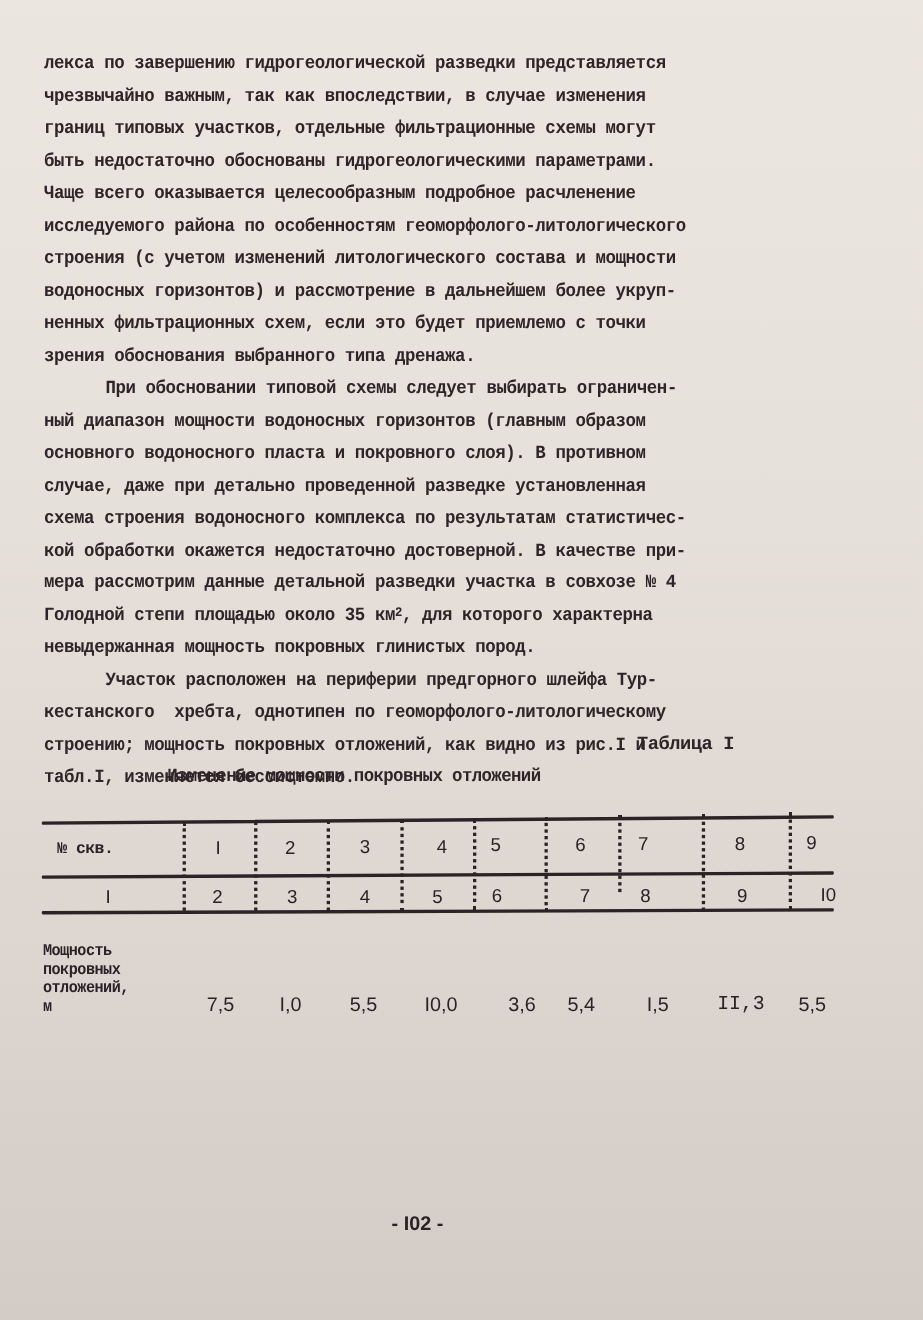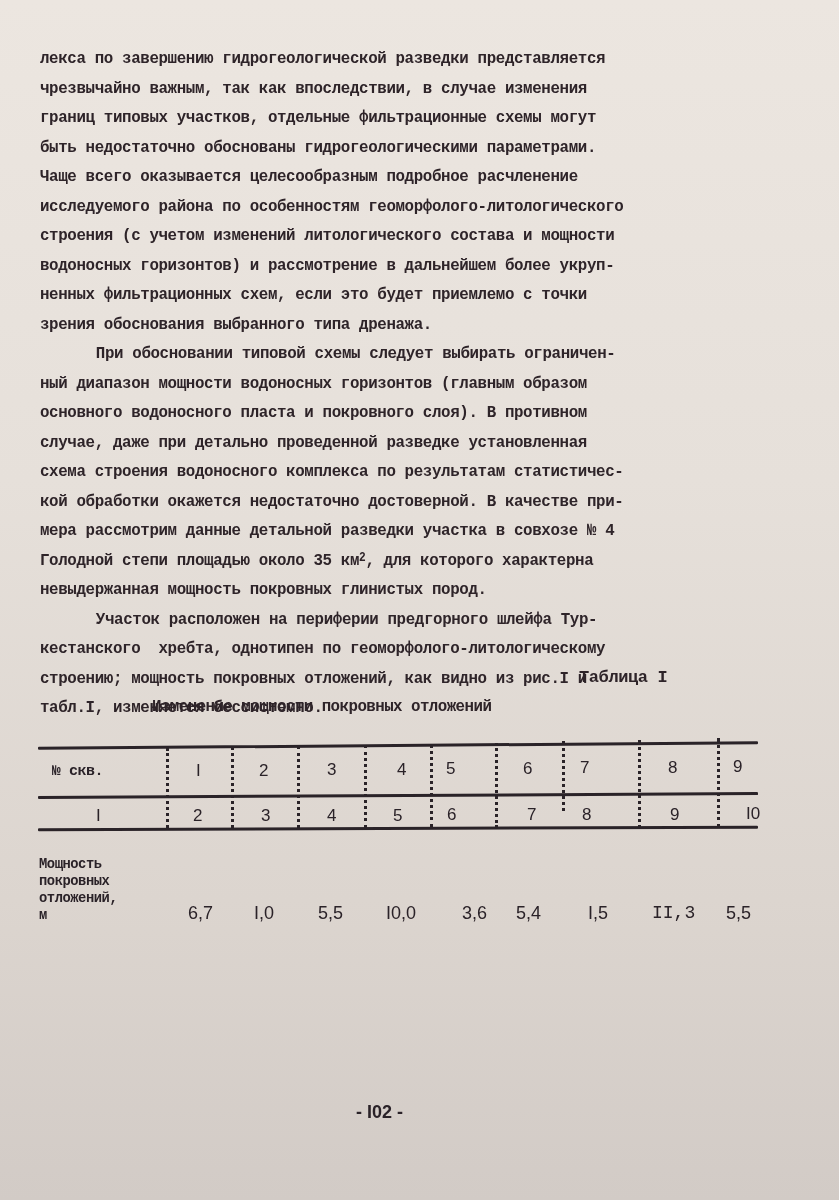--- a/index.html
+++ b/index.html
@@ -200,21 +200,21 @@
   <div class="cell" style="left:670px; top:805px;">9</div>
   <div class="cell" style="left:726px; top:804px;margin-left:20px;">I0</div>
 
   <div class="metric-label">
     <div>Мощность</div>
     <div>покровных</div>
     <div>отложений,</div>
     <div>м</div>
   </div>
 
-  <div class="value" style="left:188px;">6,7</div>
+  <div class="value" style="left:188px;">7,5</div>
   <div class="value" style="left:254px;">I,0</div>
   <div class="value" style="left:318px;">5,5</div>
   <div class="value" style="left:386px;">I0,0</div>
   <div class="value" style="left:462px;">3,6</div>
   <div class="value" style="left:516px;">5,4</div>
   <div class="value" style="left:588px;">I,5</div>
   <div class="value" style="left:652px;font-family:Liberation Mono, monospace;">II,3</div>
   <div class="value" style="left:726px;">5,5</div>
 
   <div class="page-number">- I02 -</div>

